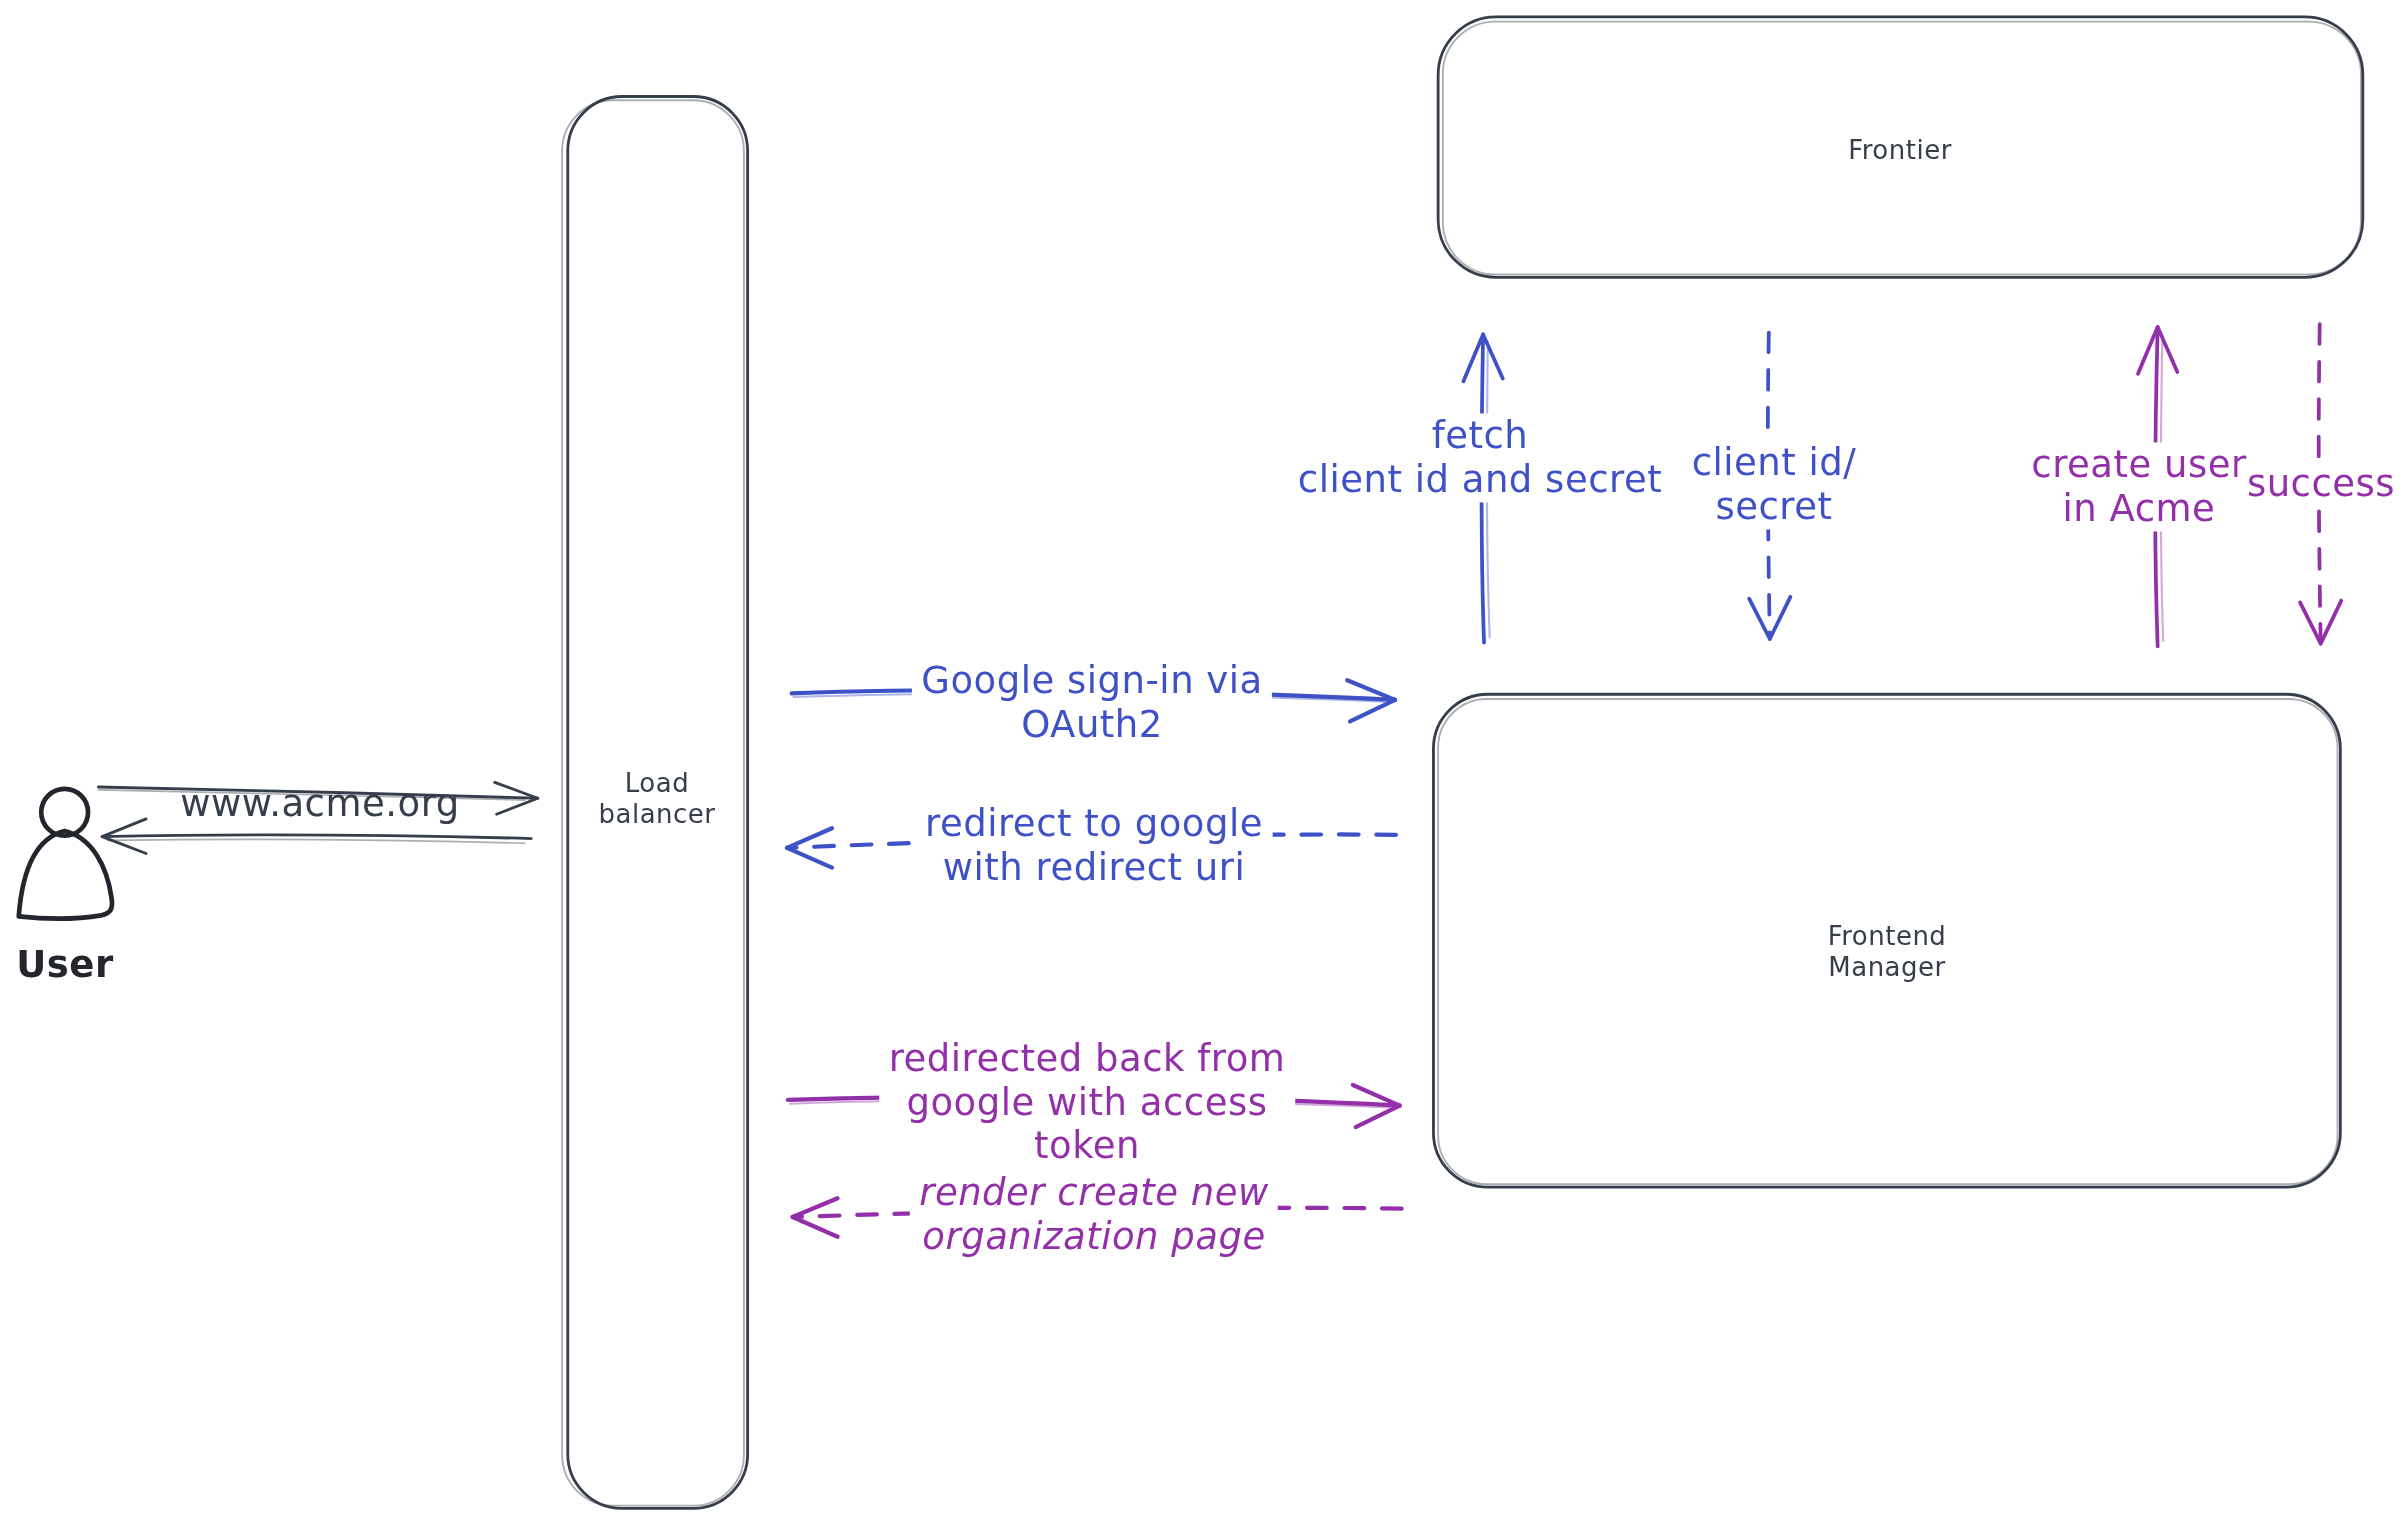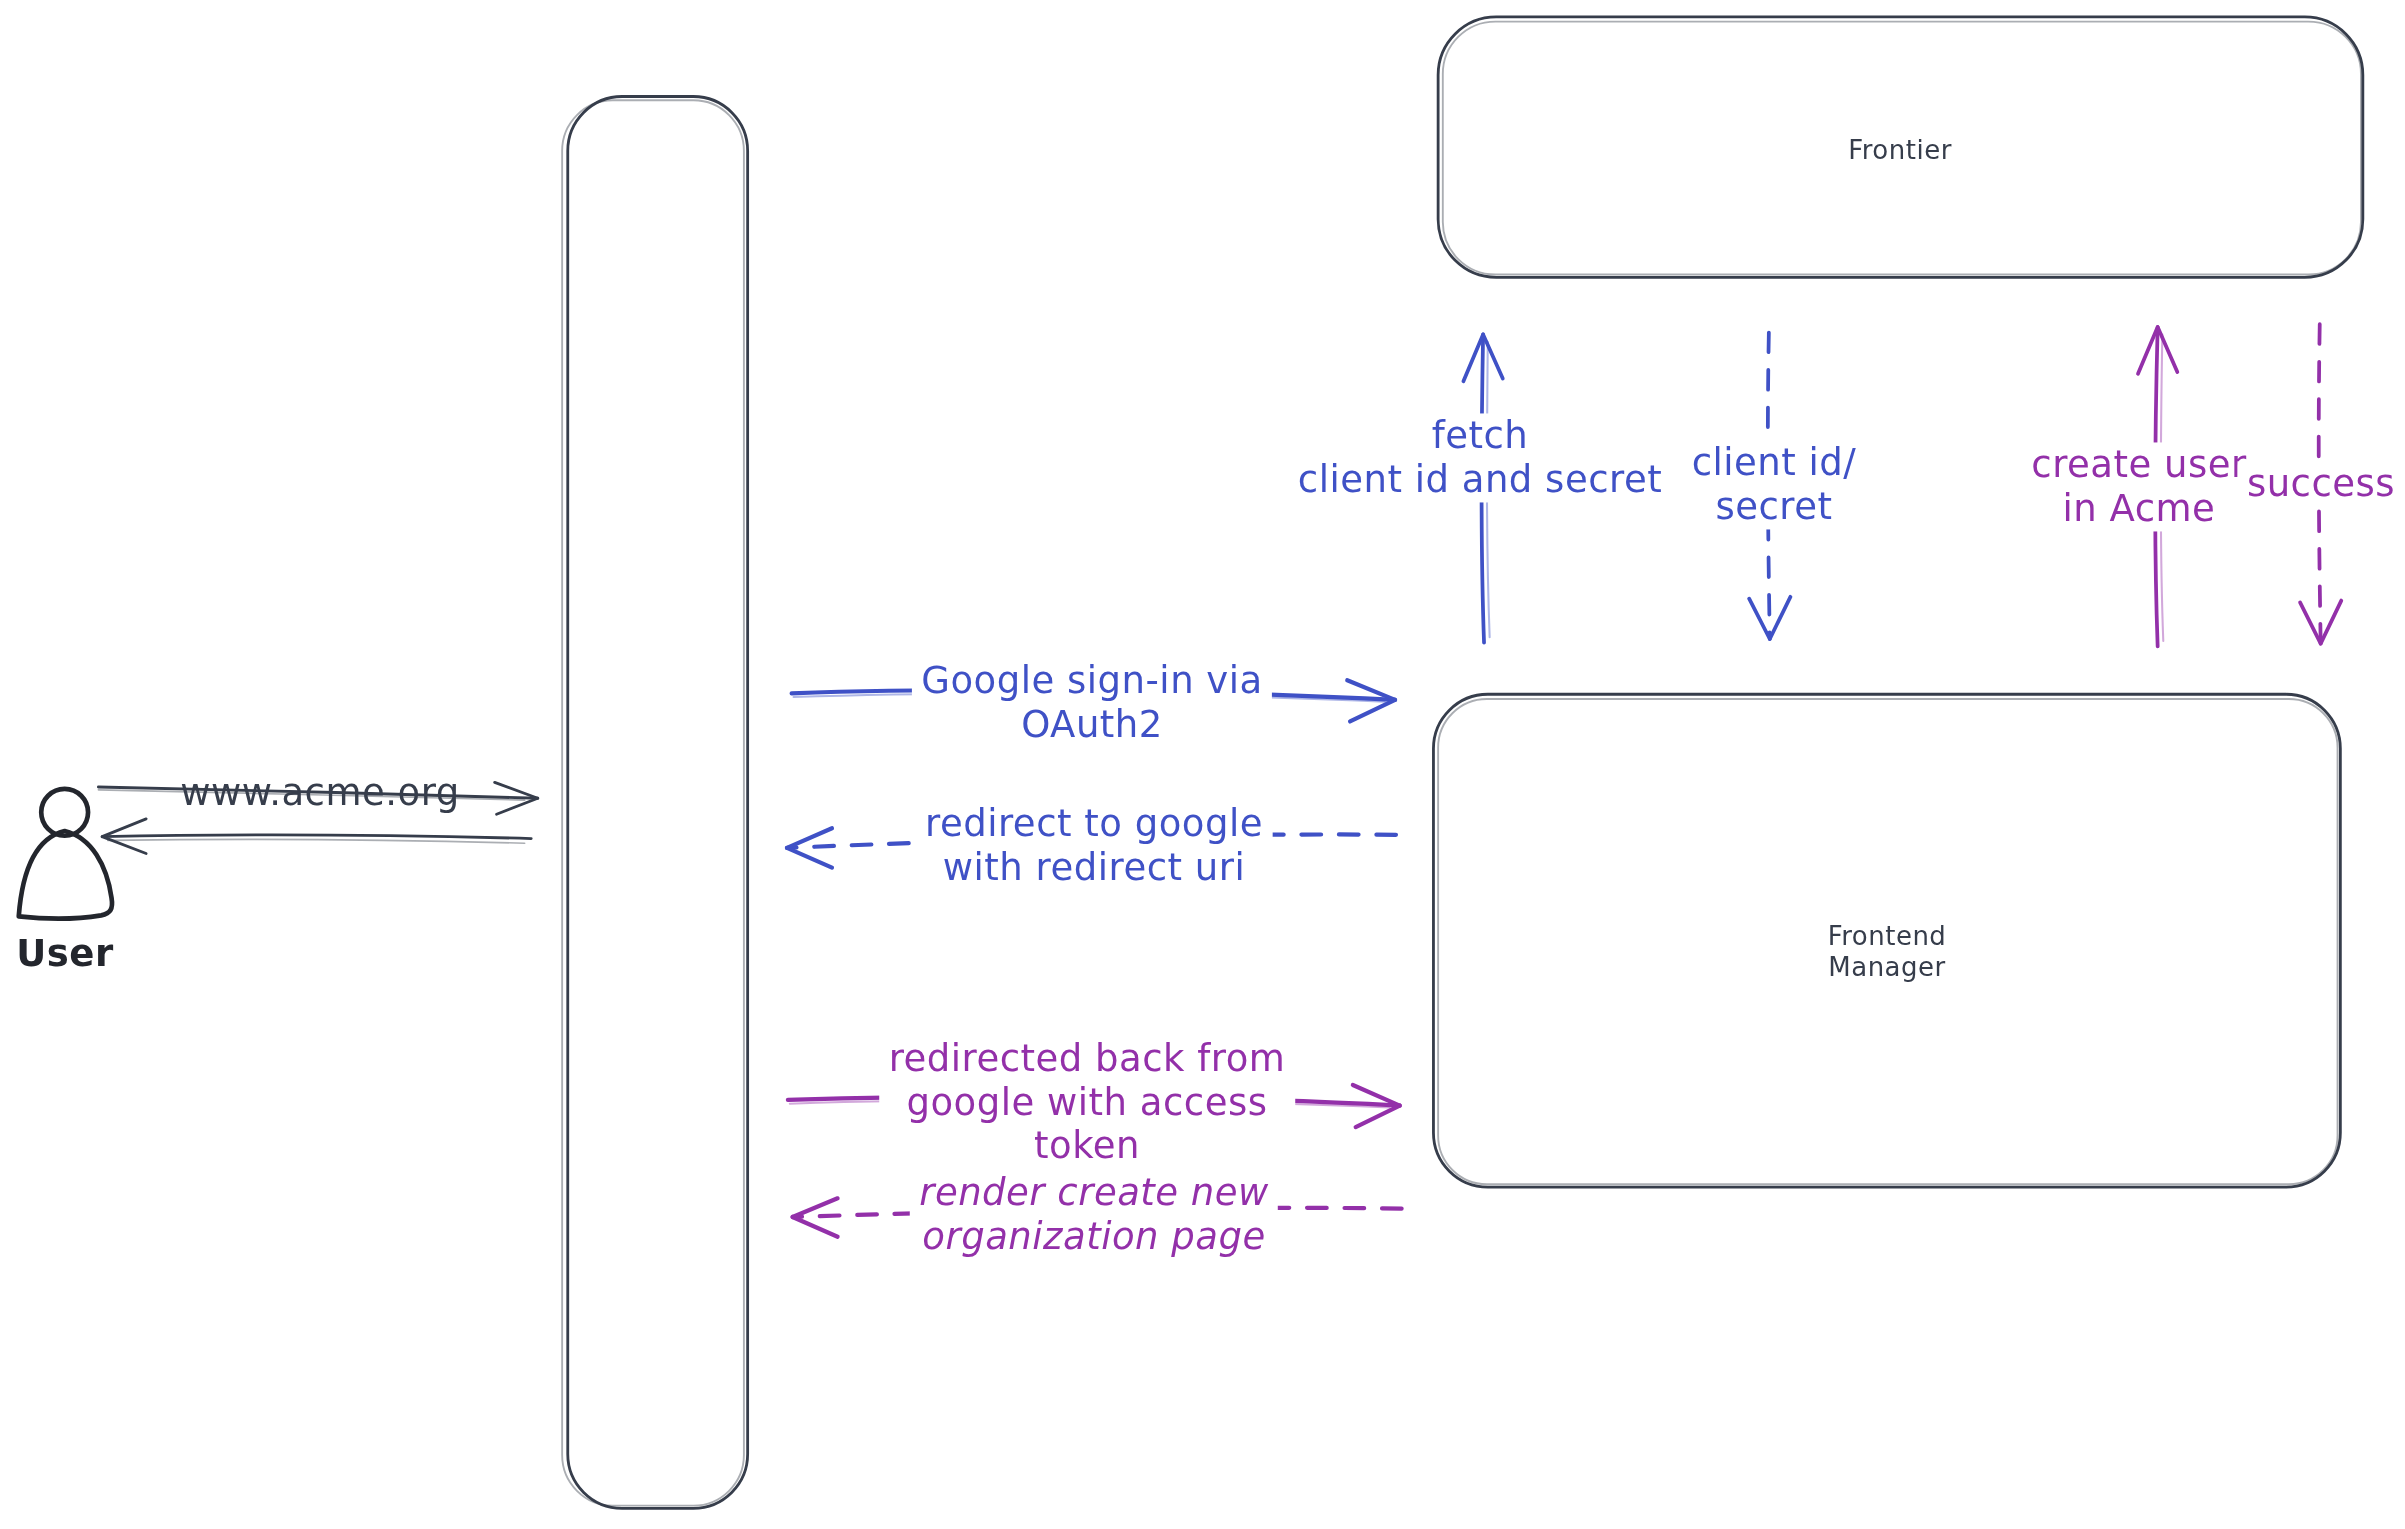--- a/index.html
+++ b/index.html
@@ -31,21 +31,21 @@
     transform:translate(-50%,-50%);
     text-align:center;
     white-space:pre-line;
     font-size:37px;
     line-height:1.18;
     letter-spacing:0.5px;
     background:var(--bg);
     padding:0.9px 9.4px;
     pointer-events:none;
   }
-  .nobg{background:transparent;padding:0;}
+  .nobg{background:transparent;padding:0;margin-top:11px;}
   .node-lbl{font-size:26px;background:transparent;}
   .t-ink{color:var(--ink);}
   .t-bold{color:var(--bold);font-weight:600;}
   .t-blue{color:var(--blue);}
   .t-purple{color:var(--purple);}
 </style>
 </head>
 <body>
 
 <div id="canvas">
@@ -130,20 +130,22 @@
     </g>
 
     <g>
       <path class="shape s-purple dash" d="M2476,346 C2474,460 2475,570 2477,687" stroke-width="4"></path>
       <path class="shape s-purple" d="M2477,687 L2455,643 M2477,687 L2499,641" stroke-width="4"></path>
     </g>
   </svg>
 
   <div class="lbl t-bold nobg" style="left:65px;top:954px;">User</div>
 
+  <div class="lbl t-ink node-lbl" style="left:657px;top:799px;">Load
+balancer</div>
 
   <div class="lbl t-ink node-lbl" style="left:1900px;top:150px;">Frontier</div>
 
   <div class="lbl t-ink node-lbl" style="left:1887px;top:952px;">Frontend
 Manager</div>
 
   <div class="lbl t-ink nobg" style="left:320px;top:793px;">www.acme.org</div>
 
   <div class="lbl t-blue" style="left:1092px;top:703px;">Google sign-in via
 OAuth2</div>

